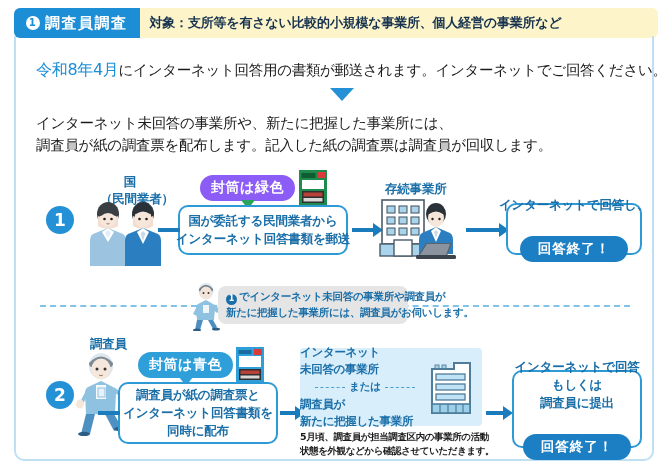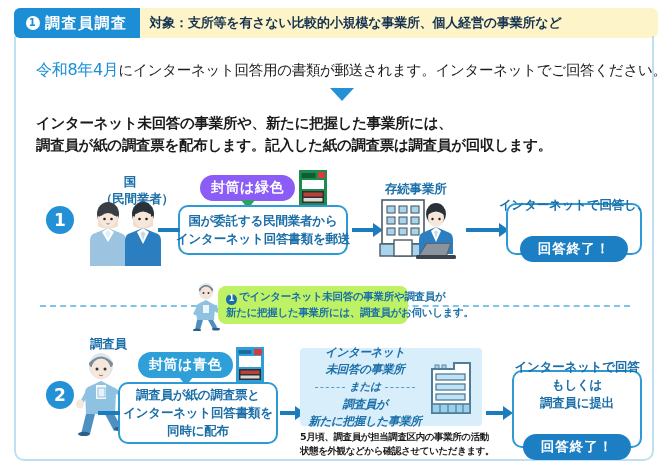--- a/index.html
+++ b/index.html
@@ -49,21 +49,21 @@
     white-space:nowrap;
   }
   .intro1 .hl{color:#1b8ed6;font-size:16px;}
   .down-arrow{
     position:absolute;left:330px;top:88px;
     width:0;height:0;border-left:12px solid transparent;
     border-right:12px solid transparent;border-top:13px solid #2491d6;
   }
   .intro2{
     position:absolute;left:36px;top:112px;width:610px;
-    font-size:14.5px;font-weight:bold;color:#1a1a1a;
+    font-size:14.5px;font-weight:normal;color:#1a1a1a;
     line-height:1.55;letter-spacing:-0.3px;white-space:nowrap;
   }
 
   
   .circ-badge{
     position:absolute;width:28px;height:28px;border-radius:50%;
     background:#2491d6;color:#fff;font-size:17px;font-weight:bold;
     display:flex;align-items:center;justify-content:center;line-height:1;
   }
   .cap-label{
@@ -104,41 +104,41 @@
   }
   .plain-line{position:absolute;height:4px;background:#1b7cbd;}
 
   
   .dashed{
     position:absolute;left:40px;top:305px;width:590px;height:0;
     border-top:2px dashed #7fc3e8;
   }
   .note{
     position:absolute;left:218px;top:286px;width:190px;height:38px;
-    background:#bef264;border-radius:8px;
+    background:#e5e5e5;border-radius:8px;
     color:#1b6fa8;font-size:10.5px;font-weight:bold;line-height:1.5;
     display:flex;flex-direction:column;justify-content:center;
     padding-left:8px;box-sizing:border-box;letter-spacing:-0.3px;white-space:nowrap;
   }
   .note .cn{
     display:inline-flex;align-items:center;justify-content:center;
     width:11px;height:11px;border-radius:50%;background:#1b6fa8;color:#fff;
     font-size:8px;margin-right:2px;vertical-align:-1px;
   }
 
   
   .lbpanel{
     position:absolute;left:300px;top:348px;width:182px;height:78px;
     background:#d8eefb;border-radius:4px;
     display:flex;align-items:center;
   }
   .lbpanel .txt{
-    flex:1;text-align:center;color:#1b6fa8;
+    flex:1;color:#1b6fa8;
     font-size:11.5px;font-weight:bold;line-height:1.5;
-    letter-spacing:-0.3px;white-space:nowrap;font-style:italic;
+    letter-spacing:-0.3px;white-space:nowrap;
   }
   .lbpanel .ordash{
     display:flex;align-items:center;justify-content:center;
     gap:4px;font-size:10.5px;margin:1px 0;
   }
   .lbpanel .ordash i{
     display:block;width:30px;border-top:1.5px dashed #4d9ecd;height:0;font-style:normal;
   }
   .caption{
     position:absolute;left:300px;top:430px;width:200px;

